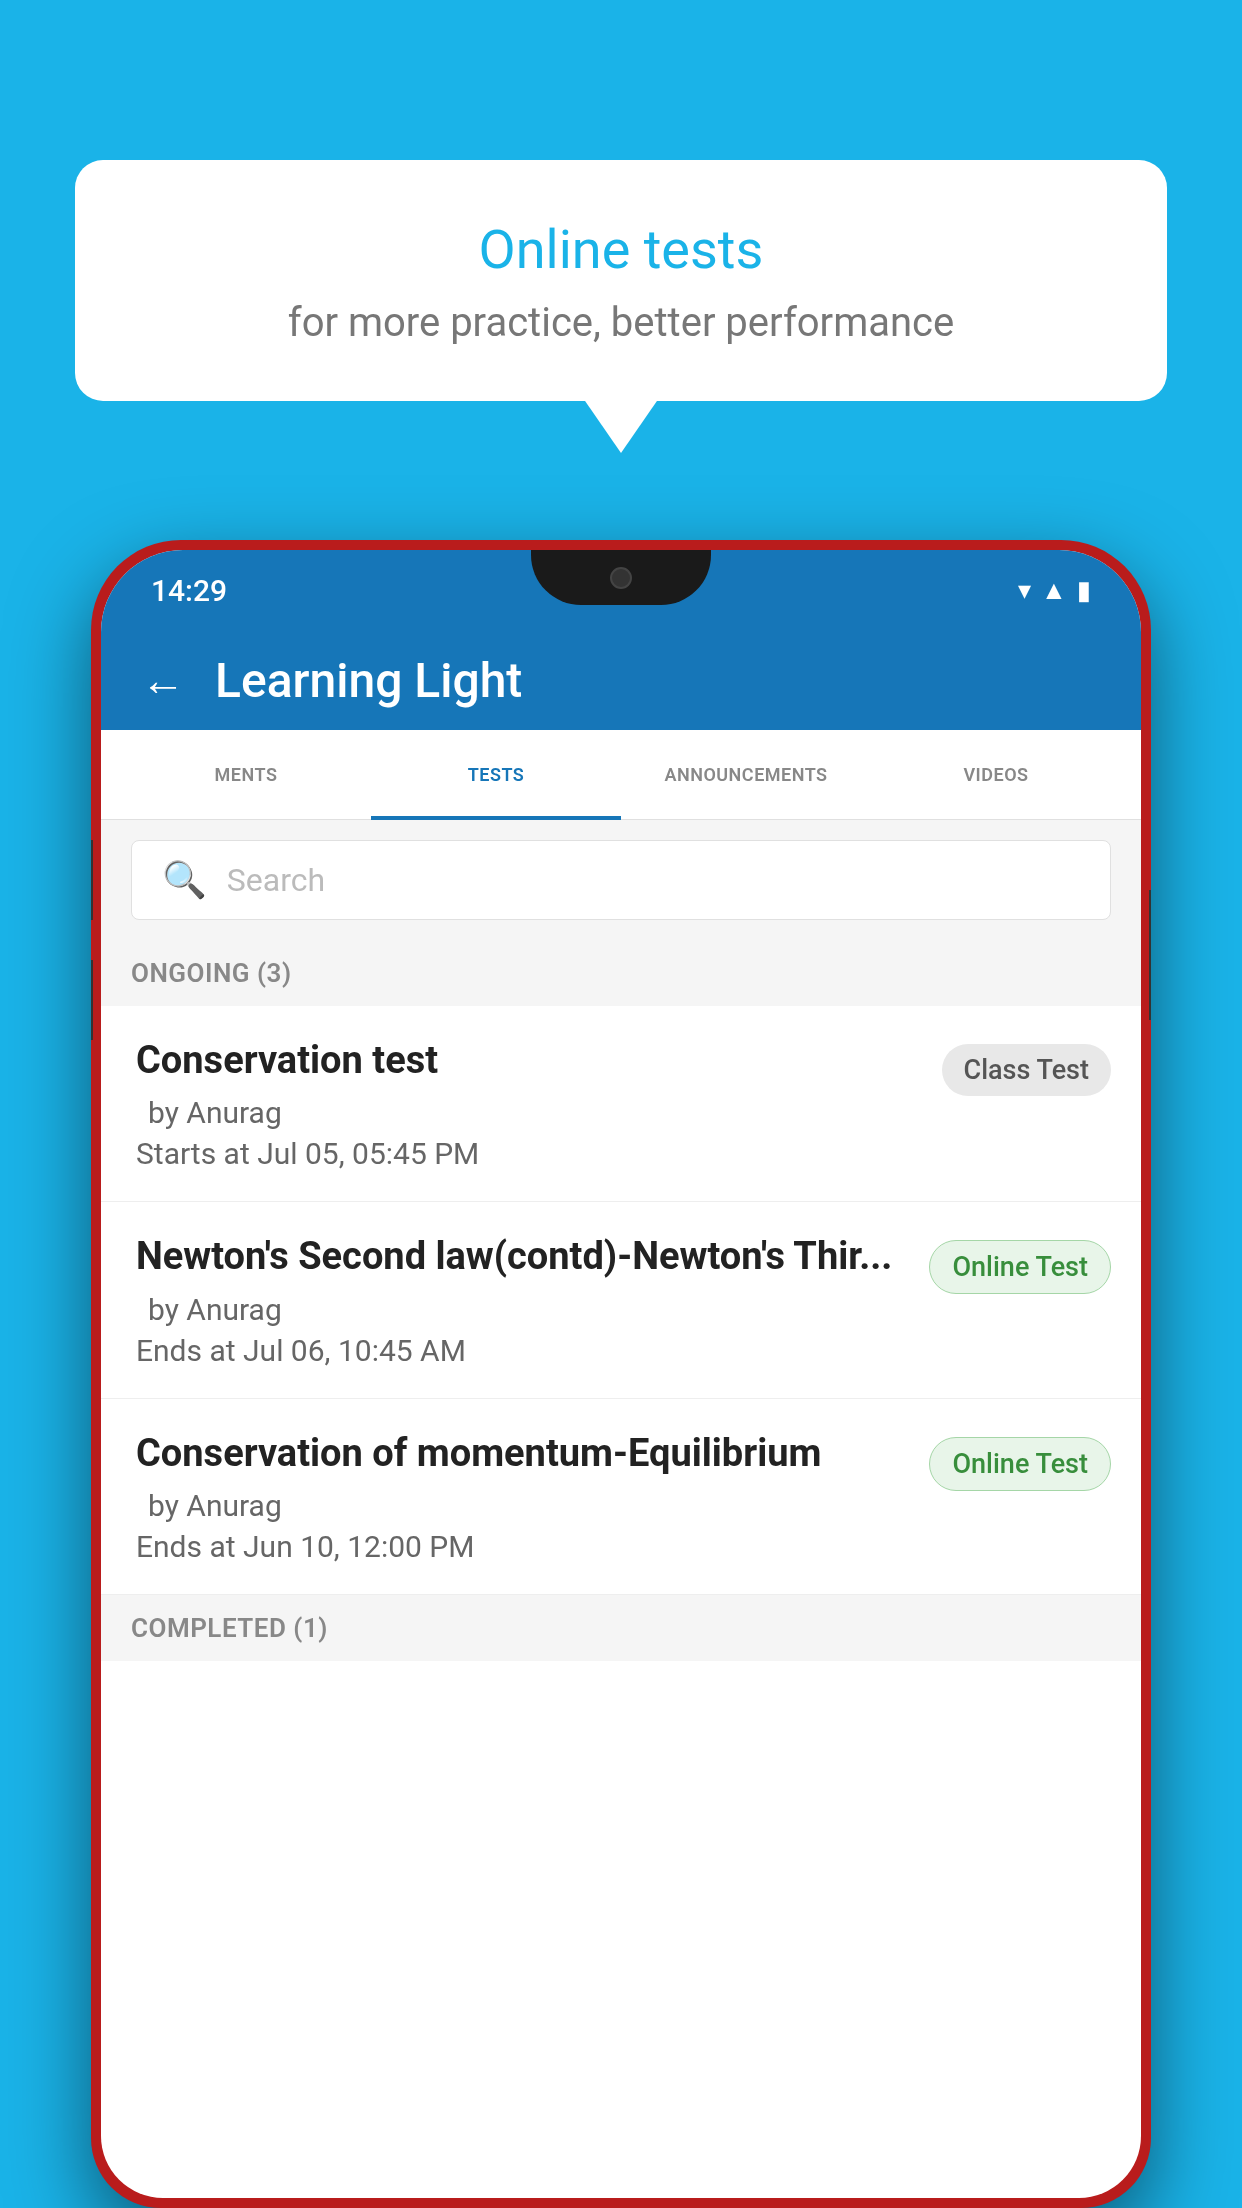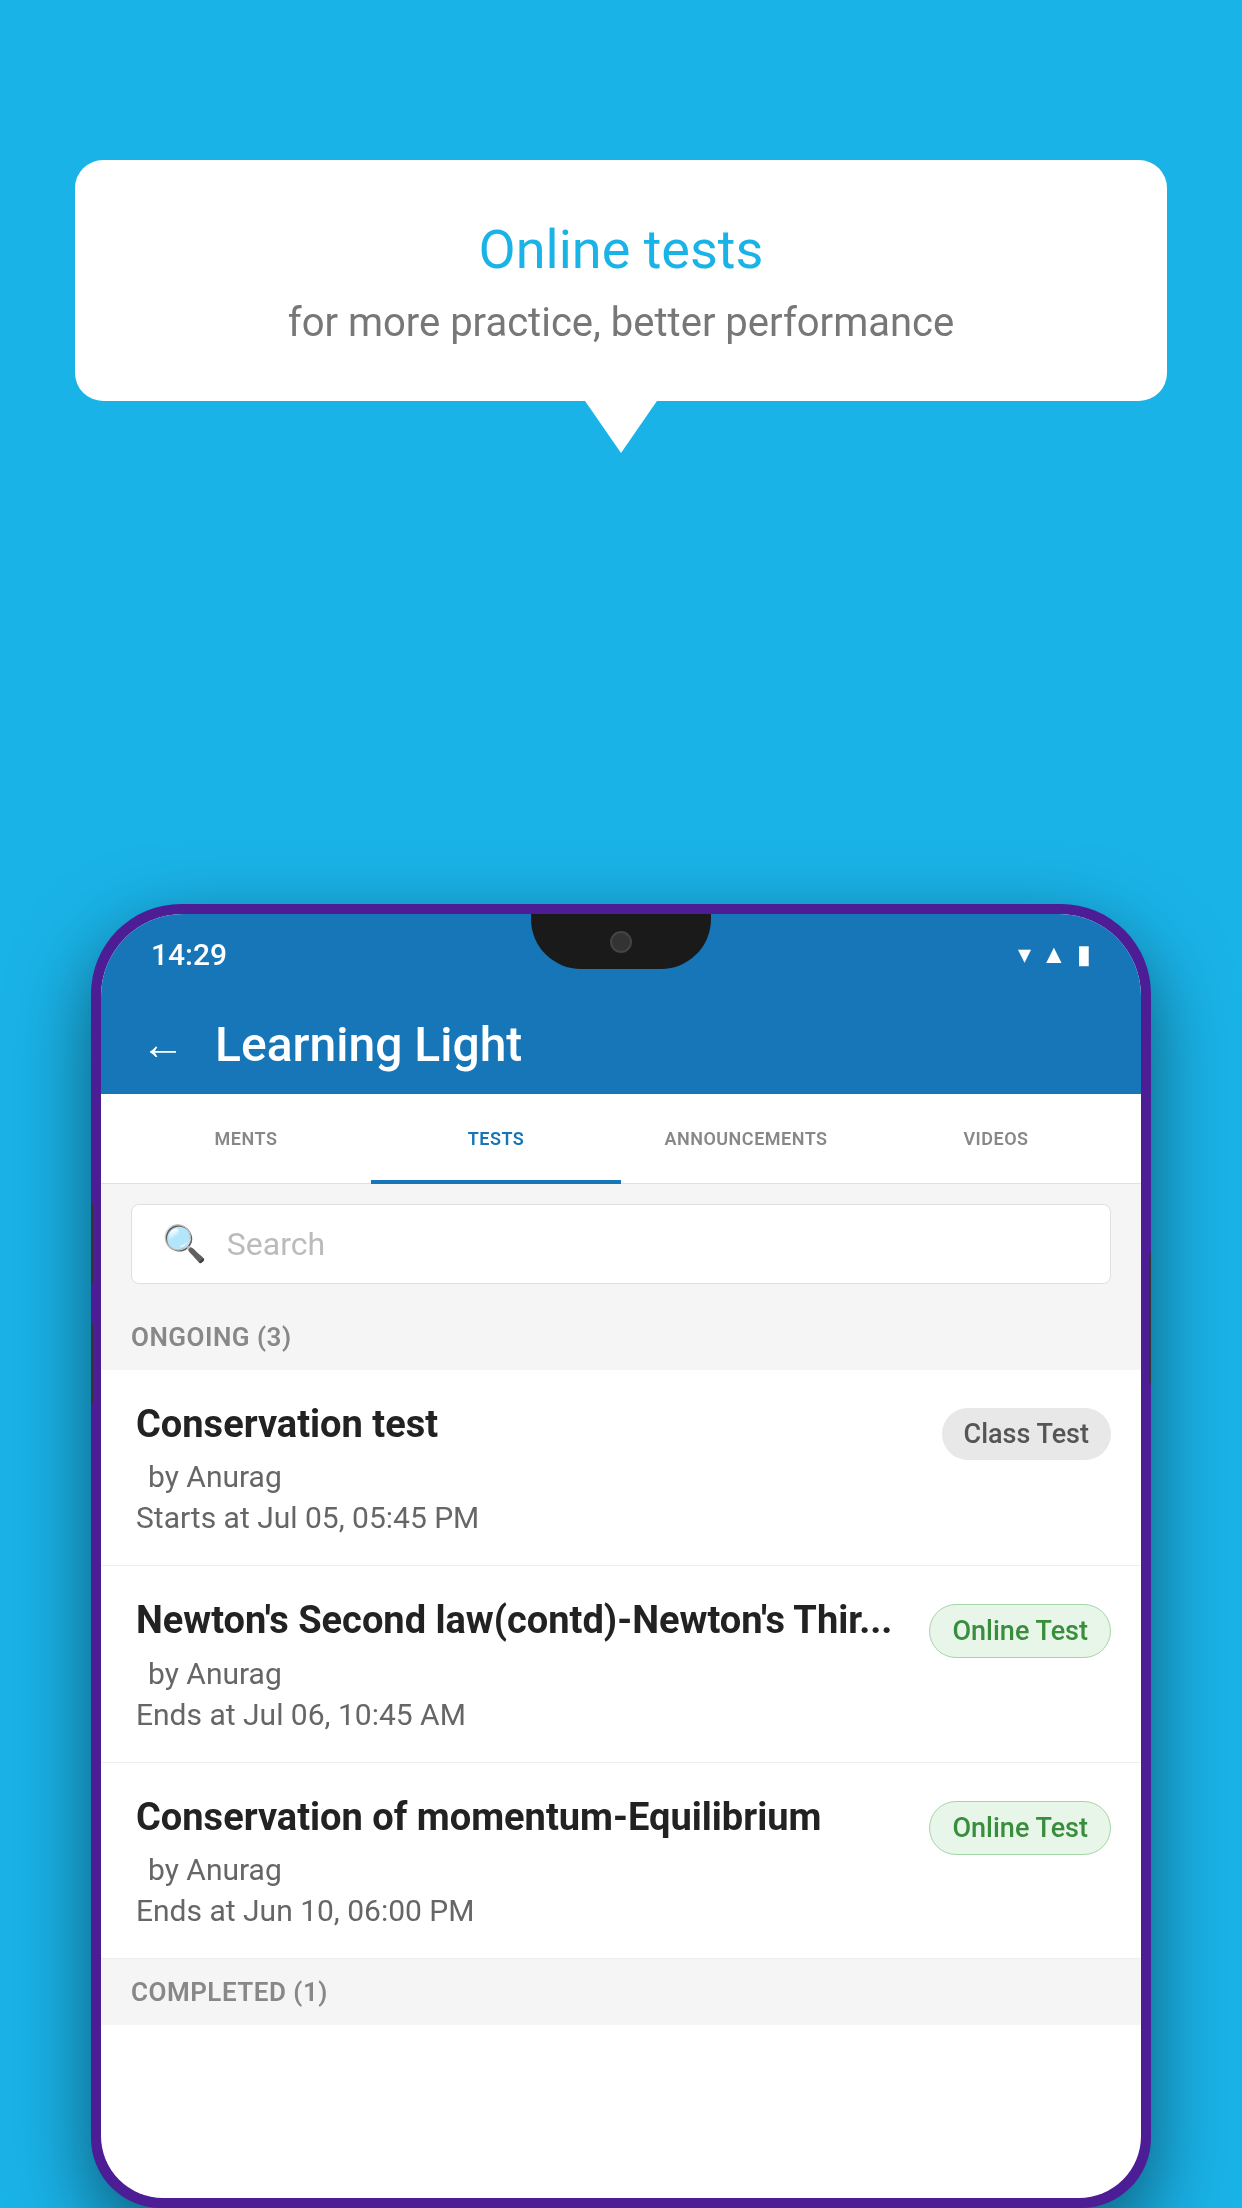--- a/index.html
+++ b/index.html
@@ -52,22 +52,22 @@
       font-weight: 400;
     }
 
     
     .phone-shell {
       position: absolute;
       bottom: 0;
       left: 50%;
       transform: translateX(-50%);
       width: 1060px;
-      height: 1304px;
-      background: #4c1d95;
+      height: 1668px;
+      background: #b91c1c;
       border-radius: 90px 90px 70px 70px;
       overflow: hidden;
       box-shadow: 0 30px 80px rgba(0,0,0,0.5);
     }
 
     
     .phone-notch-bar {
       position: relative;
       background: #1676b8;
       height: 80px;
@@ -406,21 +406,21 @@
             <div class="test-by">by Anurag</div>
             <div class="test-time">Ends at  Jul 06, 10:45 AM</div>
           </div>
           <div class="test-badge badge-online">Online Test</div>
         </div>
 
         <div class="test-item">
           <div class="test-info">
             <div class="test-title">Conservation of momentum-Equilibrium</div>
             <div class="test-by">by Anurag</div>
-            <div class="test-time">Ends at  Jun 10, 06:00 PM</div>
+            <div class="test-time">Ends at  Jun 10, 12:00 PM</div>
           </div>
           <div class="test-badge badge-online">Online Test</div>
         </div>
 
       </div>
 
       <div class="completed-label">COMPLETED (1)</div>
 
     </div>
   </div>

